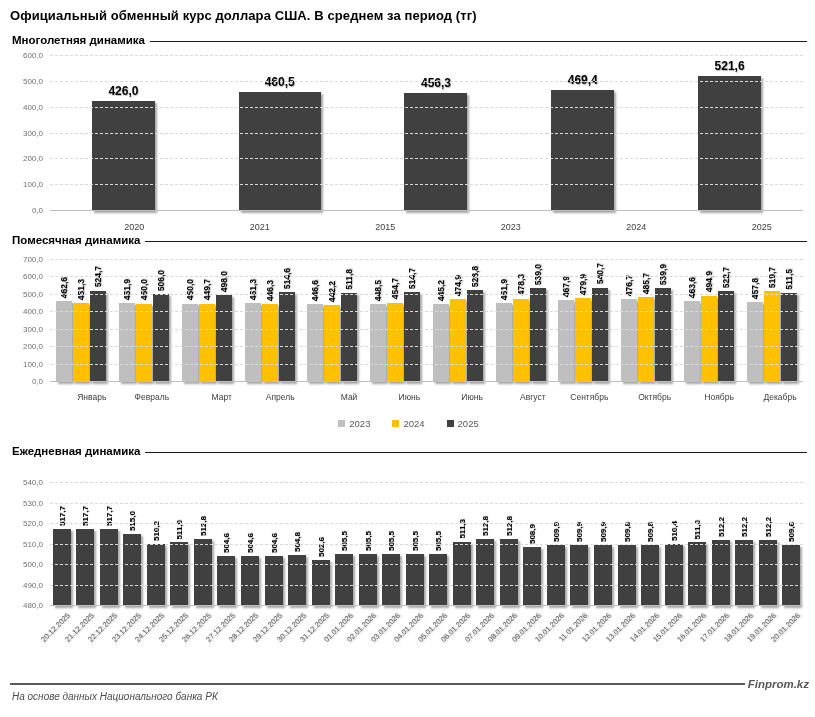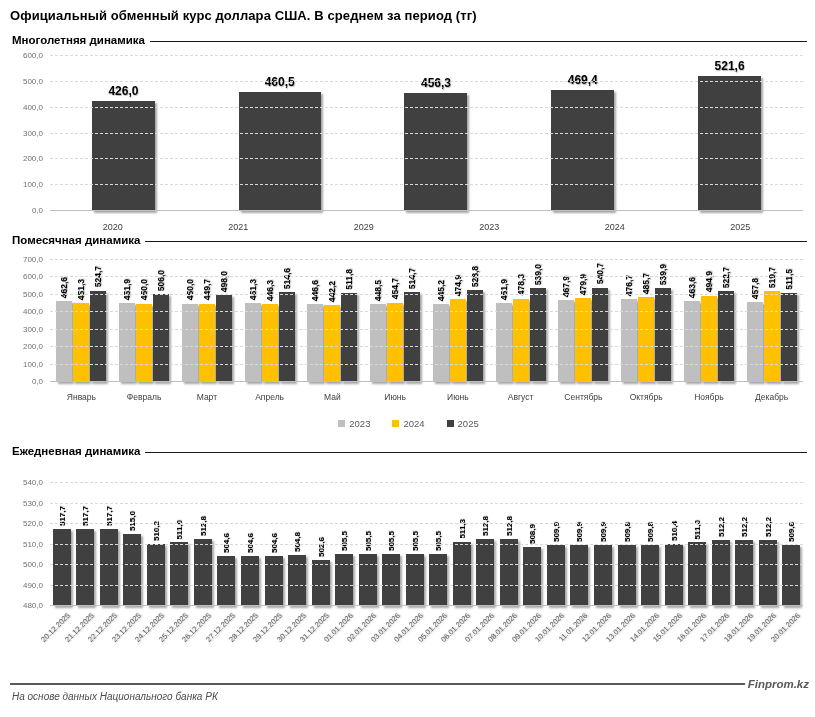--- a/index.html
+++ b/index.html
@@ -33,21 +33,21 @@
   .bar-group { display: flex; align-items: flex-end; gap: 1px; height: 100%; }
   .bar-cell { position: relative; height: 100%; display: flex; align-items: flex-end; justify-content: center; }
   .bar { width: 100%; box-shadow: 2px 2px 2px rgba(0,0,0,0.35); }
 
   .value-label { position: absolute; left: 50%; font-weight: bold; color: #000; white-space: nowrap;
                  text-shadow: 0.7px 0.7px 1px rgba(100,100,100,0.45); }
   .value-label.horizontal { transform: translateX(-50%); font-size: 12px; }
   .value-label.vertical { writing-mode: vertical-rl; transform: translateX(-50%) rotate(180deg); font-size: 8.5px; }
   .chart-daily .value-label.vertical { font-size: 8px; }
 
-  .x-label-cell { text-align: center; position: relative; }
+  .x-label-cell { text-align: right; position: relative; }
   .x-label { font-size: 9px; color: #404040; }
   .chart-yearly .x-label-cell { padding-top: 5px; }
   .chart-monthly .x-label-cell { padding-top: 4px; }
   .chart-monthly .x-label { font-size: 8.5px; }
   .chart-daily .x-labels { height: 64px; }
   .x-label.rotated { position: absolute; top: 5px; right: 5px; transform: rotate(-45deg); transform-origin: 100% 0;
                      font-size: 7.5px; color: #595959; white-space: nowrap;
                      text-shadow: 1px 1px 1.5px rgba(89,89,89,0.4); }
 
   .legend { display: flex; justify-content: center; gap: 22px; margin-top: 14px; }
@@ -118,21 +118,21 @@
           <div class="gridline" style="bottom: 129.167px;"></div>
           <div class="gridline" style="bottom: 103.333px;"></div>
           <div class="gridline" style="bottom: 77.5px;"></div>
           <div class="gridline" style="bottom: 51.6667px;"></div>
           <div class="gridline" style="bottom: 25.8333px;"></div>
           <div class="gridline baseline" style="bottom: 0px;"></div>
         </div>
       <div class="x-labels">
           <div class="x-label-cell" style="width: 63px;"><span class="x-label">2020</span></div>
           <div class="x-label-cell" style="width: 63px;"><span class="x-label">2021</span></div>
-          <div class="x-label-cell" style="width: 63px;"><span class="x-label">2029</span></div>
+          <div class="x-label-cell" style="width: 63px;"><span class="x-label">2015</span></div>
           <div class="x-label-cell" style="width: 63px;"><span class="x-label">2023</span></div>
           <div class="x-label-cell" style="width: 63px;"><span class="x-label">2024</span></div>
           <div class="x-label-cell" style="width: 63px;"><span class="x-label">2025</span></div>
         </div>
     </div>
   </section>
 
   <section>
     <div class="section-header">
       <span class="section-title">Помесячная динамика</span>

